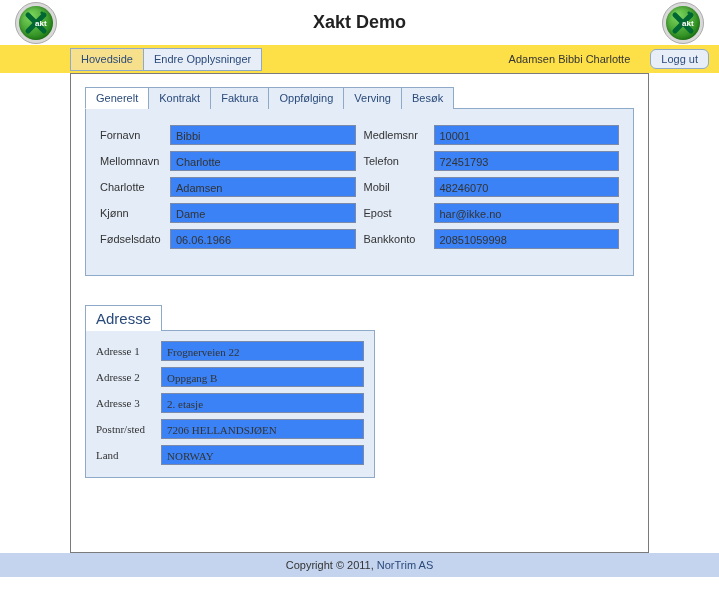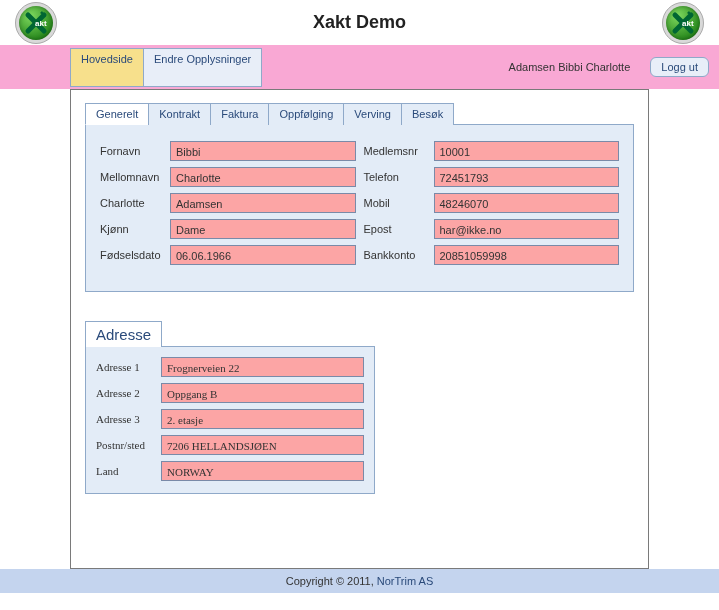--- a/index.html
+++ b/index.html
@@ -32,22 +32,22 @@
     display: flex; align-items: center; justify-content: center;
     color: #fff; font-weight: bold; font-size: 8px;
     box-shadow: inset 0 0 4px rgba(0,0,0,0.3);
   }
   .logo-inner svg { width: 28px; height: 28px; }
   .title {
     font-size: 18px; font-weight: bold; color: #222;
     font-family: Verdana, sans-serif;
   }
   .menu-band {
-    background: #f9a8d4;
-    height: 44px;
+    background: #fde047;
+    height: 28px;
     display: flex; align-items: stretch;
     padding-left: 70px; padding-right: 10px;
     position: relative;
   }
   .menu-buttons {
     display: flex;
     border: 1px solid #8fa9c9;
     margin-top: 3px; margin-bottom: 2px;
   }
   .menu-btn {
@@ -121,21 +121,21 @@
     margin-bottom: 6px;
   }
   .row label {
     width: 70px;
     color: #333;
     font-size: 11px;
   }
   .row .field {
     flex: 1;
     border: 1px solid #7a8aa8;
-    background: #fca5a5;
+    background: #3b82f6;
     padding: 3px 5px;
     font-size: 11px;
     color: #333;
     height: 20px;
     line-height: 14px;
   }
   .section-gap { height: 28px; background: #fff; margin: 0 -10px; }
   .addr-wrap { background:#fff; margin:0 -10px; padding: 0 10px 10px 10px;}
   .addr-tabs { display:flex; }
   .addr-tab {

